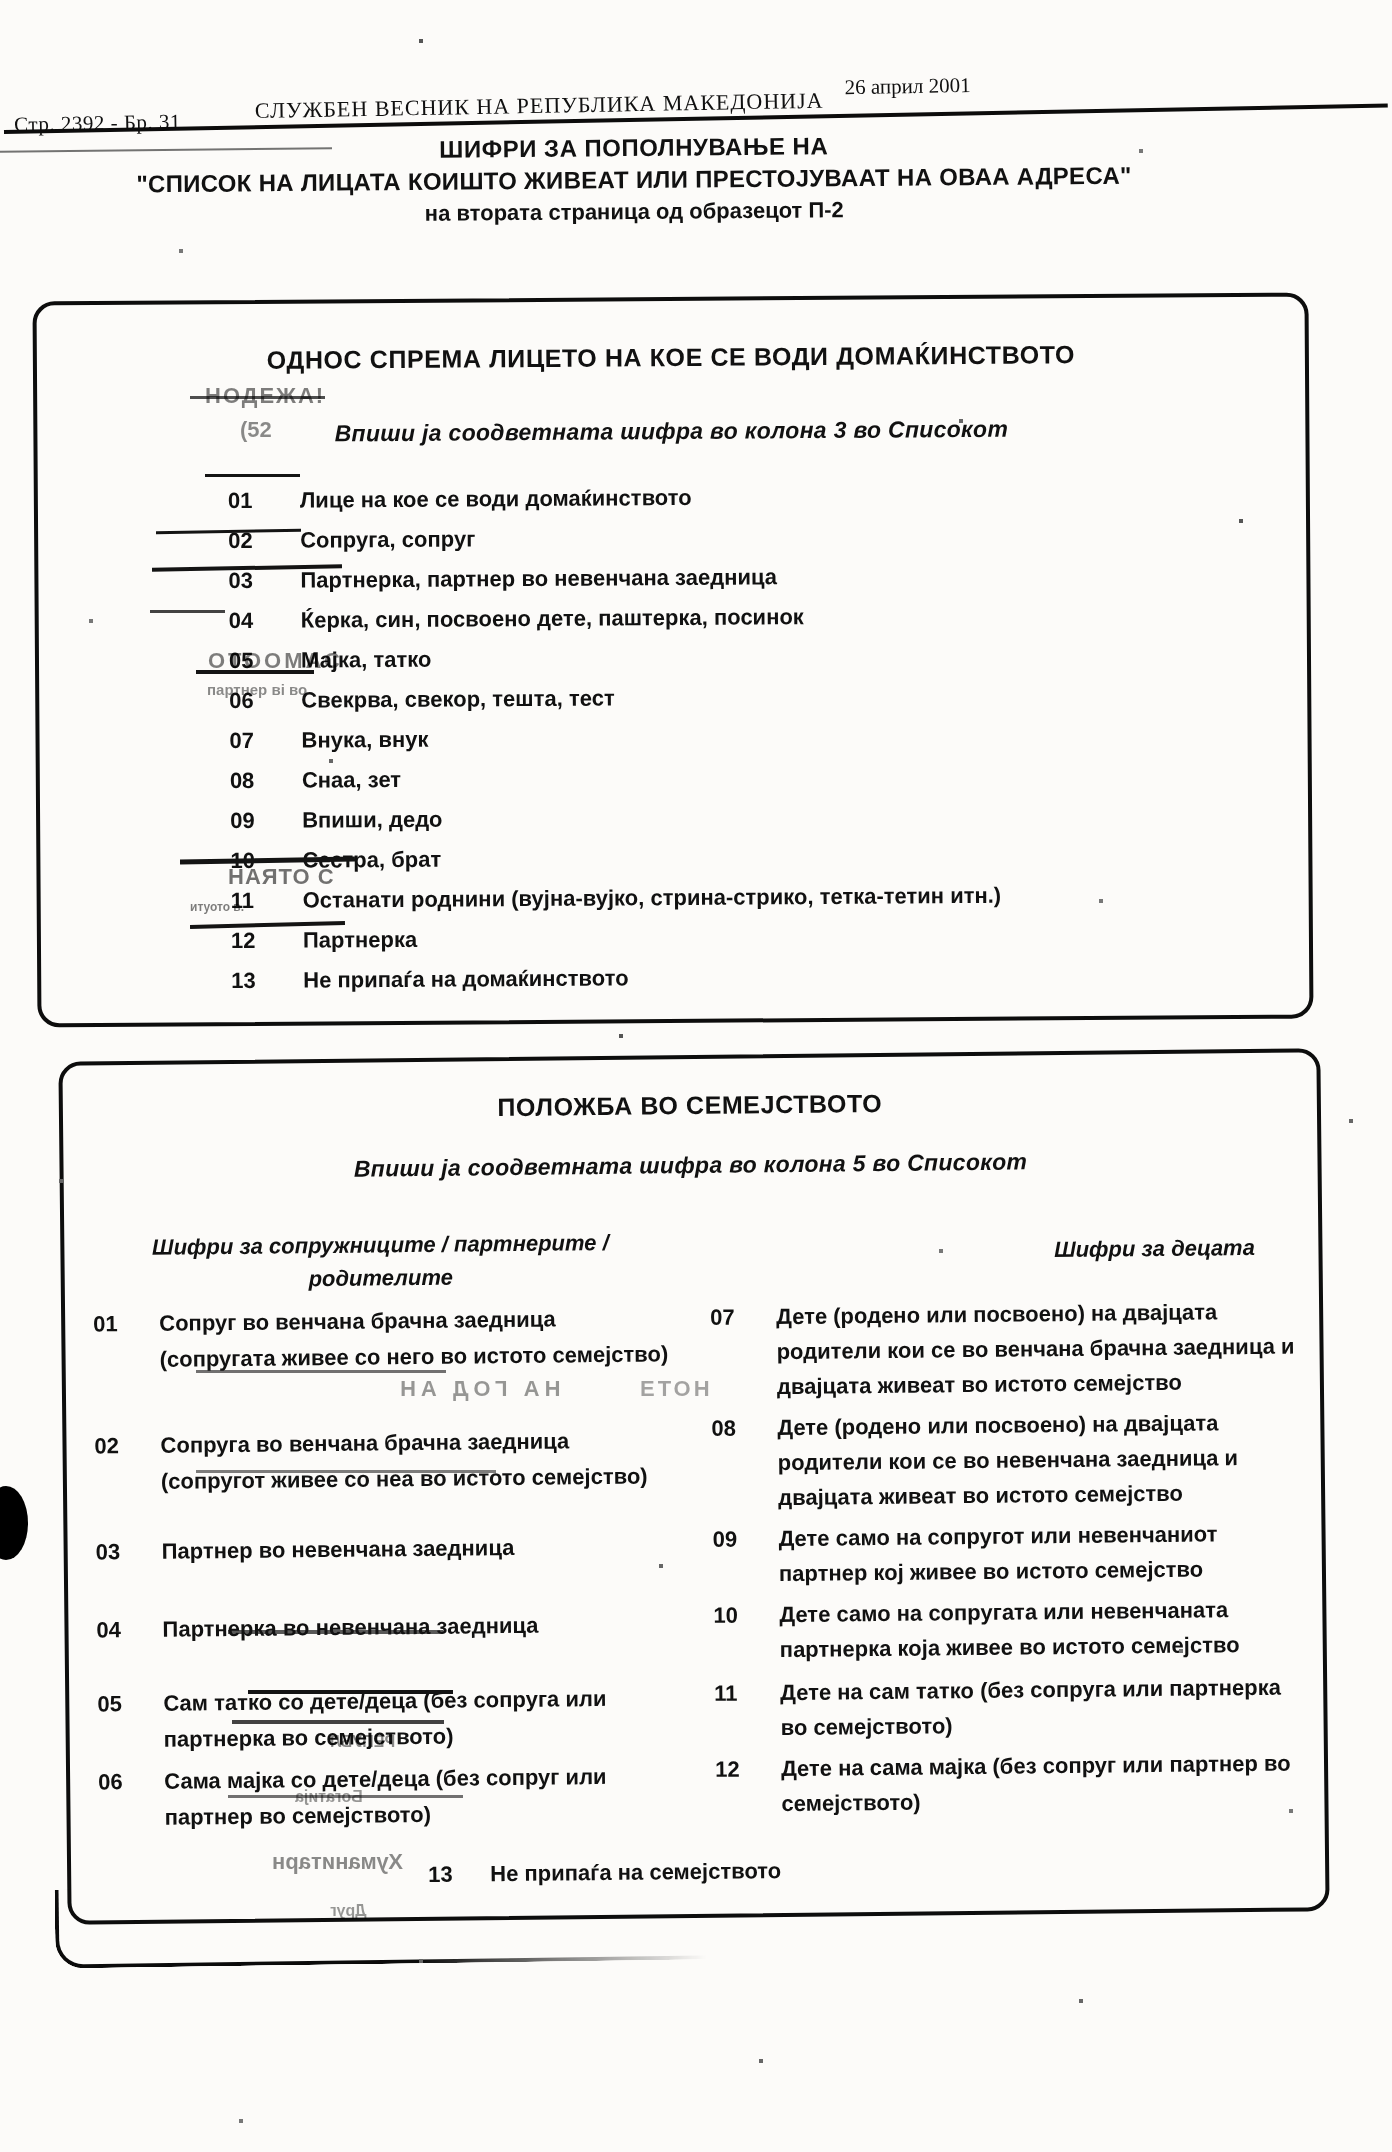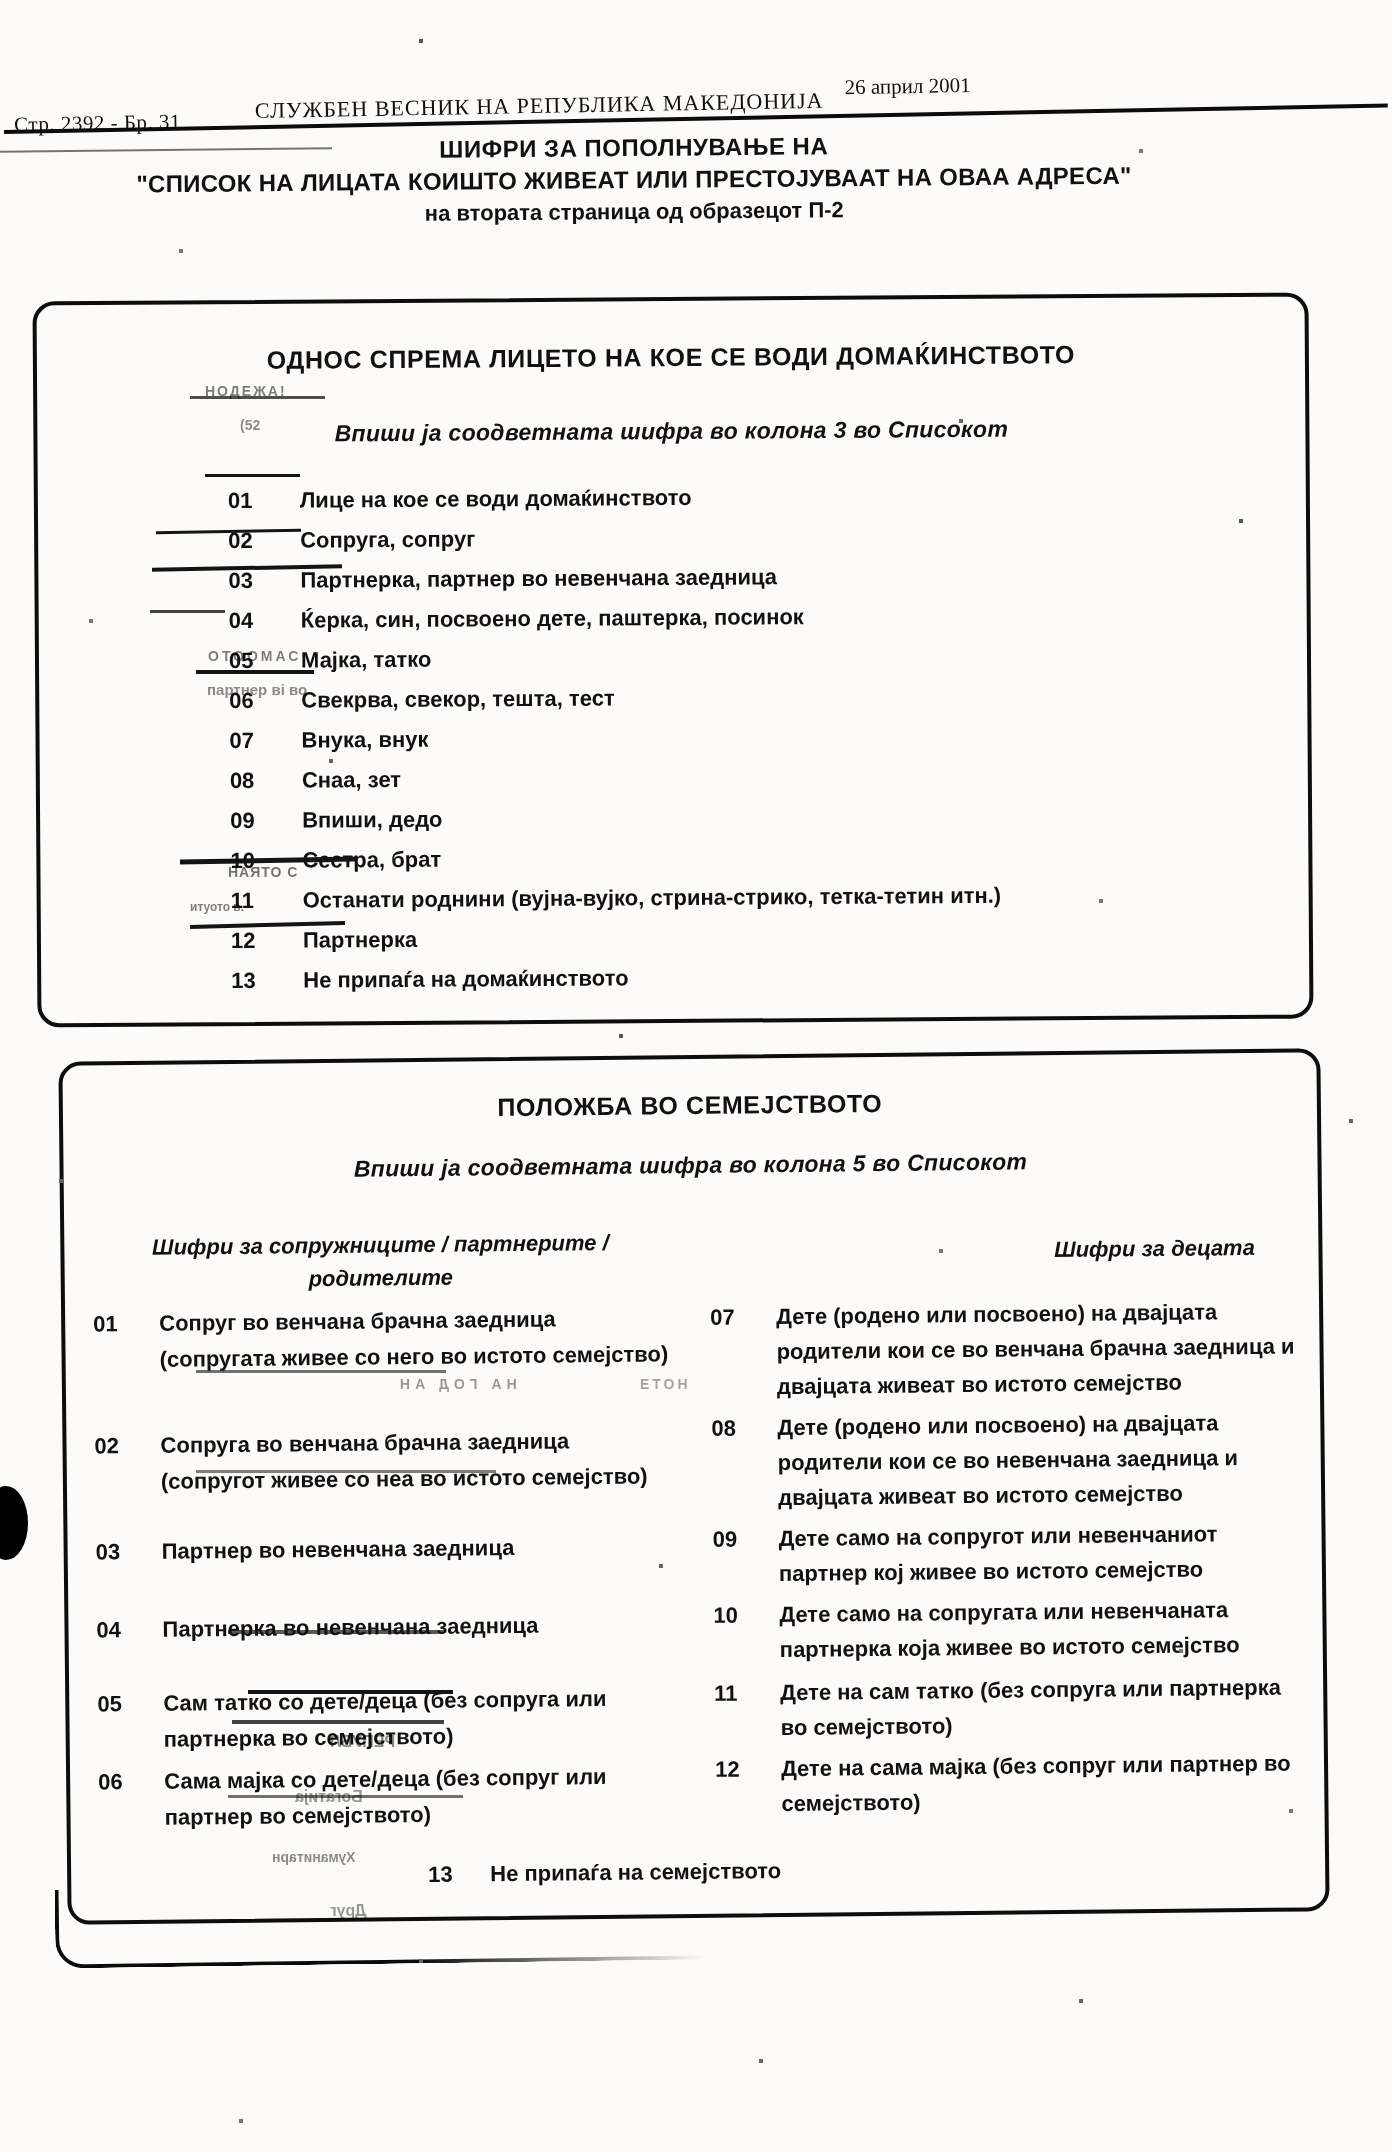--- a/index.html
+++ b/index.html
@@ -64,21 +64,21 @@
   .col.left .row:nth-of-type(2){margin-bottom:34px;}
   .col.left .row:nth-of-type(3){margin-bottom:42px;}
   .col.left .row:nth-of-type(4){margin-bottom:38px;}
   .col.left .row:nth-of-type(5){margin-bottom:6px;}
   .col.right .row{margin-bottom:6px;}
   .col.right .row:nth-of-type(4){margin-bottom:8px;}
   .footer13{position:absolute; left:357px; top:800px; display:flex; font-size:22px; font-weight:700;}
   .footer13 .code{flex:0 0 62px;}
   
   .marks i{position:absolute; display:block; background:#141414;}
-  .artifacts span{position:absolute; font-size:14px; font-weight:700; color:#000; white-space:nowrap;}
+  .artifacts span{position:absolute; font-size:22px; font-weight:700; color:#000; white-space:nowrap;}
   .artifacts span:nth-of-type(1){left:205px; top:383px; opacity:.5; letter-spacing:2px;}
   .artifacts span:nth-of-type(2){left:240px; top:417px; opacity:.45;}
   .artifacts span:nth-of-type(3){left:208px; top:648px; opacity:.5; letter-spacing:3px;}
   .artifacts span:nth-of-type(4){left:207px; top:681px; opacity:.45; font-size:15px;}
   .artifacts span:nth-of-type(5){left:190px; top:864px; opacity:.55; letter-spacing:1px;margin-left:38px;}
   .artifacts span:nth-of-type(6){left:190px; top:900px; opacity:.5; font-size:12px;}
   .artifacts span:nth-of-type(7){left:395px; top:1376px; opacity:.4; letter-spacing:5px; transform:scaleX(-1);}
   .artifacts span:nth-of-type(8){left:640px; top:1376px; opacity:.35; letter-spacing:3px;text-align:right;}
   .artifacts span:nth-of-type(9){left:330px; top:1733px; opacity:.45; transform:scaleX(-1); font-size:16px;}
   .artifacts span:nth-of-type(10){left:295px; top:1788px; opacity:.4; transform:scaleX(-1); font-size:16px;}

